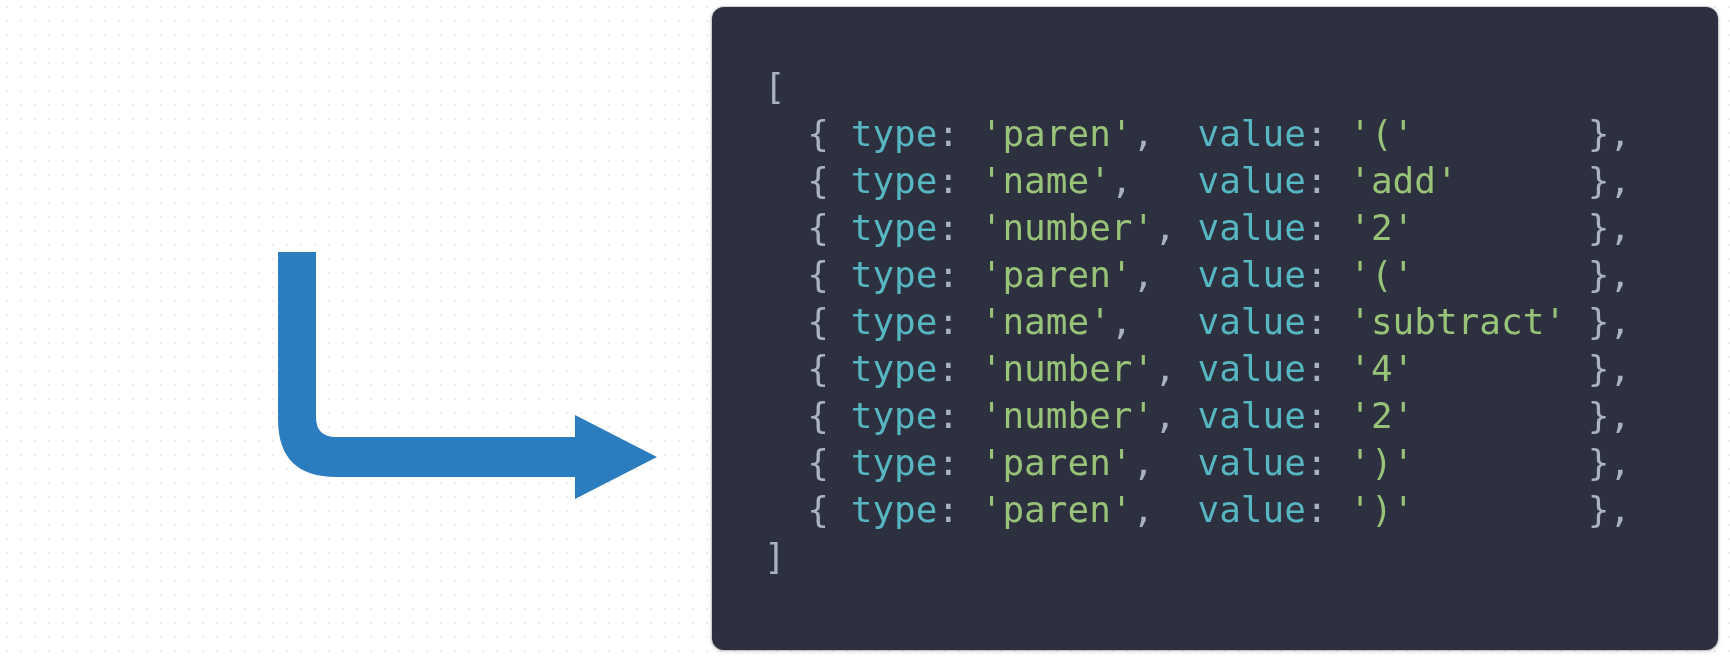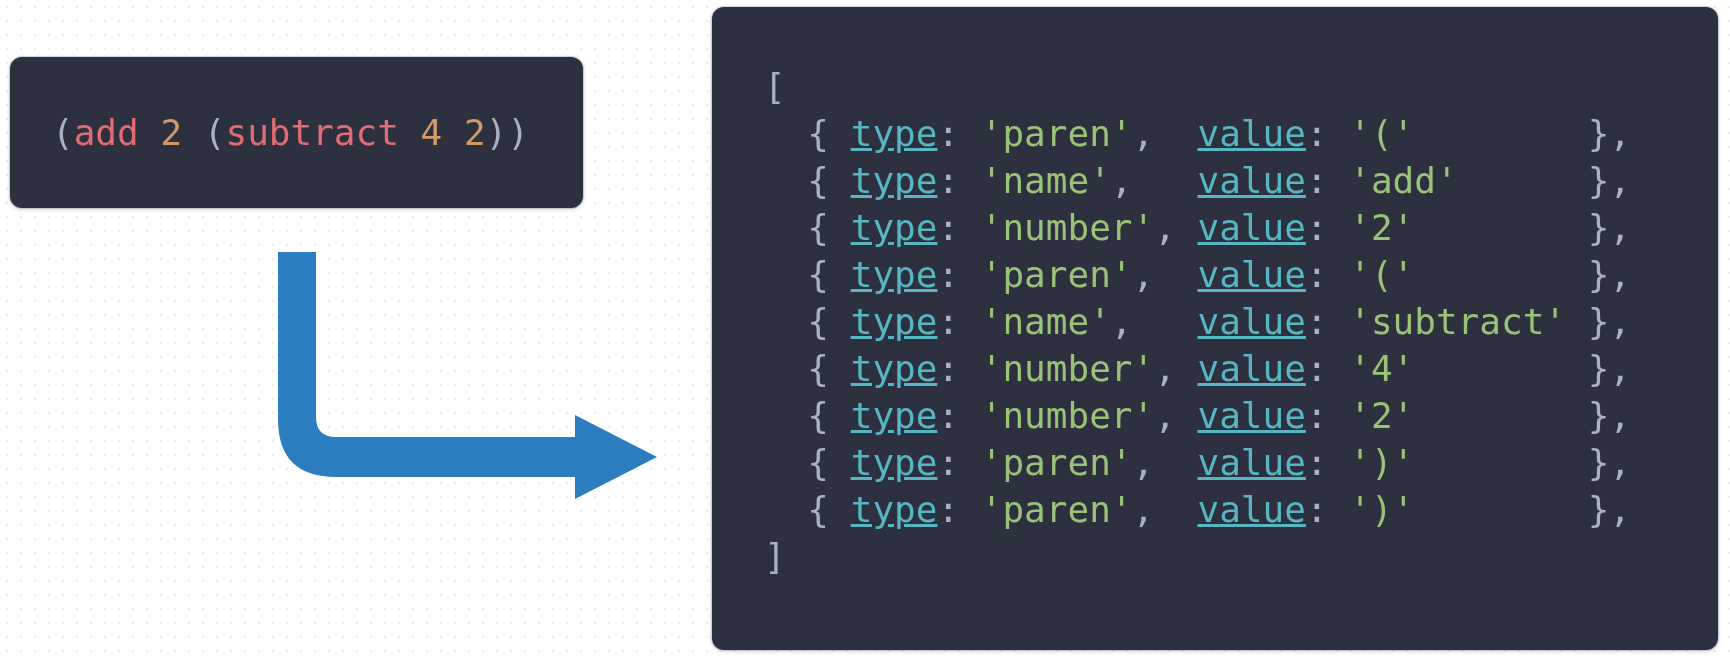--- a/index.html
+++ b/index.html
@@ -49,36 +49,33 @@
     padding-left: 42px;
     line-height: 1.2;
   }
   .panel-tokens pre.code {
     padding: 56px 40px 0 52px;
     line-height: 47px;
   }
   .p   { color: var(--punct); }
   .fn  { color: var(--fn); }
   .num { color: var(--num); }
-  .k   { color: var(--key); text-decoration: underline; }
+  .k   { color: var(--key); }
   .s   { color: var(--str); }
   .arrow-wrap {
     position: absolute;
     left: 270px; top: 248px;
     width: 392px; height: 258px;
   }
 </style>
 </head>
 <body>
 
 <div class="canvas">
 
-  <div class="panel panel-source">
-    <pre class="code" id="source-code"><span class="p">(</span><span class="fn">add</span><span class="p"> </span><span class="num">2</span><span class="p"> </span><span class="p">(</span><span class="fn">subtract</span><span class="p"> </span><span class="num">4</span><span class="p"> </span><span class="num">2</span><span class="p">))</span></pre>
-  </div>
 
   <svg class="arrow-wrap" viewBox="0 0 392 258" aria-hidden="true">
     <path id="arrow-path" d="M 8 4 L 46 4 L 46 169 Q 46 189 66 189 L 305 189 L 305 167 L 387 209 L 305 251 L 305 229 L 66 229 Q 8 229 8 171 Z" fill="#2b7dbf"></path>
   </svg>
 
   <div class="panel panel-tokens">
     <pre class="code" id="tokens-code"><span class="p">[
 </span><span class="p">  { </span><span class="k">type</span><span class="p">: </span><span class="s">'paren'</span><span class="p">,  </span><span class="k">value</span><span class="p">: </span><span class="s">'('</span><span class="p">        },
 </span><span class="p">  { </span><span class="k">type</span><span class="p">: </span><span class="s">'name'</span><span class="p">,   </span><span class="k">value</span><span class="p">: </span><span class="s">'add'</span><span class="p">      },
 </span><span class="p">  { </span><span class="k">type</span><span class="p">: </span><span class="s">'number'</span><span class="p">, </span><span class="k">value</span><span class="p">: </span><span class="s">'2'</span><span class="p">        },

